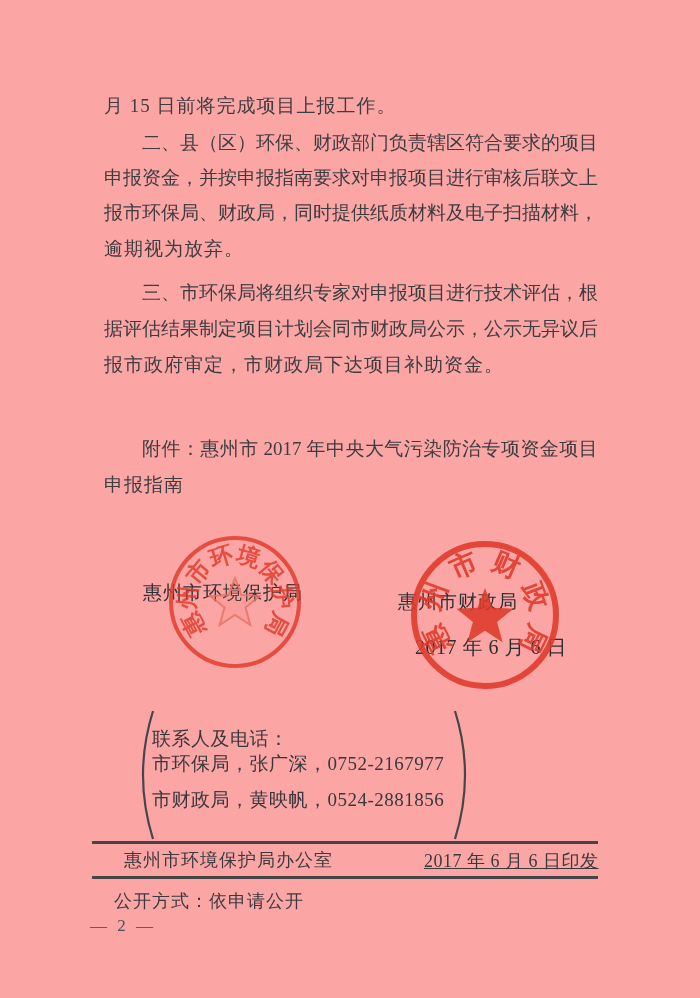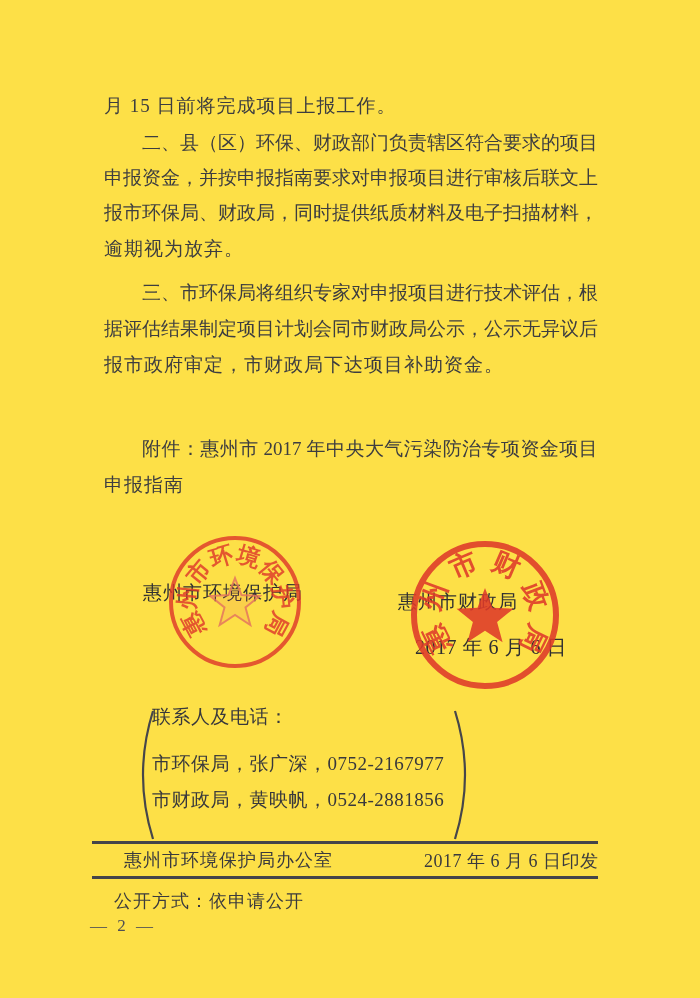--- a/index.html
+++ b/index.html
@@ -1,19 +1,19 @@
 <!DOCTYPE html>
 <html style="--seal-red: #df3a2a;"><head>
 <meta charset="utf-8">
 <style>
   :root { --seal-red:#df3a2a; --ink:#3d3d40; }
   html,body{margin:0;padding:0;}
   body{width:700px;height:998px;background:#fdfdfc;position:relative;overflow:hidden;
        font-family:"Liberation Serif","DejaVu Serif",serif;}
-  .page{position:absolute;inset:0;background:#fde047;}
+  .page{position:absolute;inset:0;background:#fca5a5;}
 
   
   .line{position:absolute;left:104px;width:494px;font-size:19px;color:var(--ink);
         line-height:26px;white-space:nowrap;}
   .ls{letter-spacing:1px;}
   .jl{display:flex;justify-content:space-between;white-space:normal;}
   .jl span{white-space:pre;display:inline-block;}
   .ind{padding-left:38px;width:456px;}
 
   
@@ -24,21 +24,21 @@
   .sig-name{position:absolute;z-index:2;font-size:19px;color:#2f2f32;letter-spacing:1px;}
   .sig-date{position:absolute;z-index:2;font-size:20px;color:#2e2e31;letter-spacing:.5px;margin-left:28px;}
 
   
   .contact-line{position:absolute;left:152px;font-size:19px;color:#38383c;letter-spacing:.5px;}
   .paren{position:absolute;z-index:1;}
 
   
   .rule{position:absolute;left:92px;width:506px;height:3px;background:#454549;}
   .foot-office{position:absolute;left:124px;font-size:18px;color:#3a3a3e;letter-spacing:1px;}
-  .foot-date{position:absolute;left:424px;font-size:18px;color:#3a3a3e;letter-spacing:.5px;}
+  .foot-date{position:absolute;left:424px;font-size:18px;color:#3a3a3e;letter-spacing:.5px;text-decoration:underline;}
   .foot-disclosure{position:absolute;left:114px;font-size:18px;color:#3a3a3e;letter-spacing:1px;text-align:right;}
   .page-num{position:absolute;left:90px;font-size:17px;color:#4f4f55;letter-spacing:3px;}
 </style>
 </head>
 <body>
 
 <div class="page">
 
   <div class="line ls" style="top:93px">月 15 日前将完成项目上报工作。</div>
   <div class="line jl ind" style="top:130px">
@@ -236,21 +236,21 @@
   <div class="sig-name" style="left:143px;top:580px">惠州市环境保护局</div>
   <div class="sig-name" style="left:398px;top:589px">惠州市财政局</div>
   <div class="sig-date" style="left:387px;top:634px">2017 年 6 月 6 日</div>
 
   <svg class="paren" style="left:130px;top:708px" width="26" height="134" viewBox="0 0 26 134">
     <path d="M23,3 Q3,67 23,131" stroke="#46464a" stroke-width="2.2" fill="none"></path>
   </svg>
   <svg class="paren" style="left:452px;top:708px" width="26" height="134" viewBox="0 0 26 134">
     <path d="M3,3 Q23,67 3,131" stroke="#46464a" stroke-width="2.2" fill="none"></path>
   </svg>
-  <div class="contact-line" style="top:704px">联系人及电话：</div>
+  <div class="contact-line" style="top:726px">联系人及电话：</div>
   <div class="contact-line" style="top:751px">市环保局，张广深，0752-2167977</div>
   <div class="contact-line" style="top:787px">市财政局，黄映帆，0524-2881856</div>
 
   <div class="rule" style="top:841px"></div>
   <div class="foot-office" style="top:848px">惠州市环境保护局办公室</div>
   <div class="foot-date" style="top:849px">2017 年 6 月 6 日印发</div>
   <div class="rule" style="top:876px"></div>
   <div class="foot-disclosure" style="top:889px">公开方式：依申请公开</div>
   <div class="page-num" style="top:916px">— 2 —</div>
 

